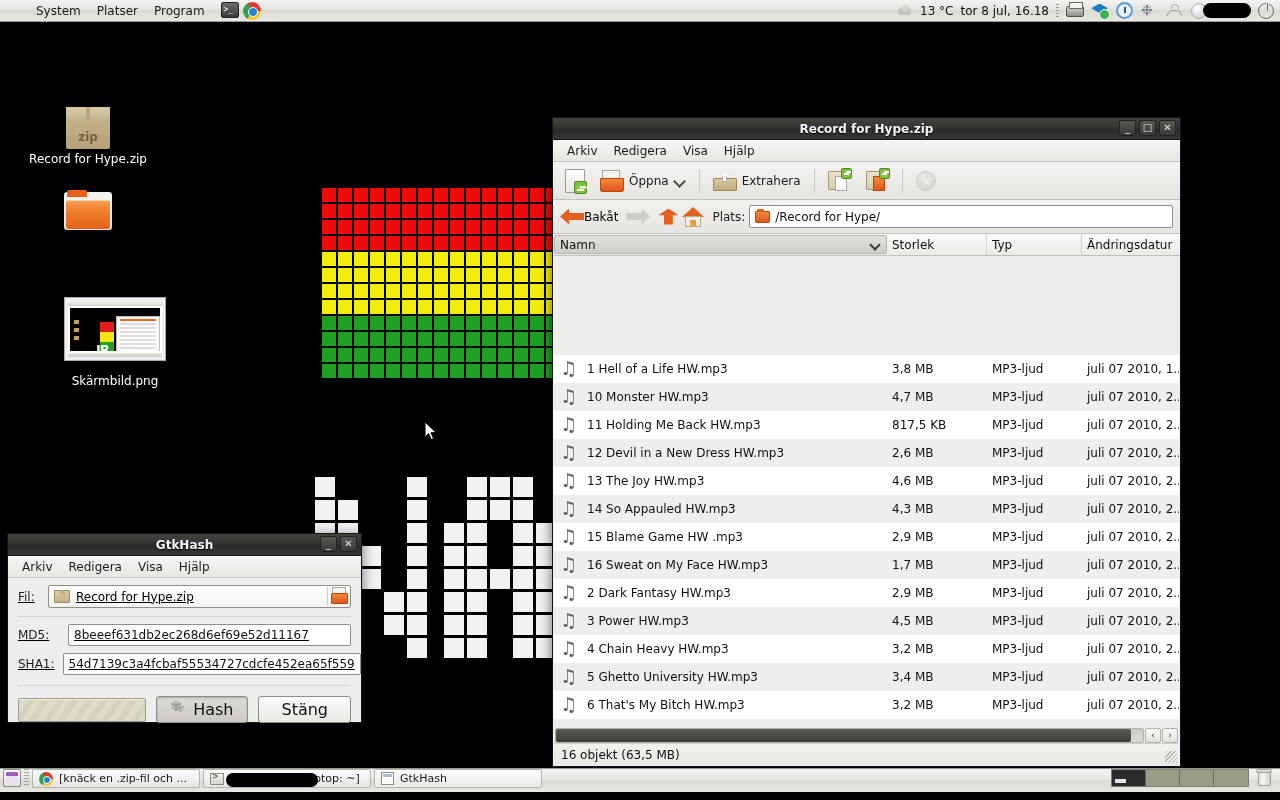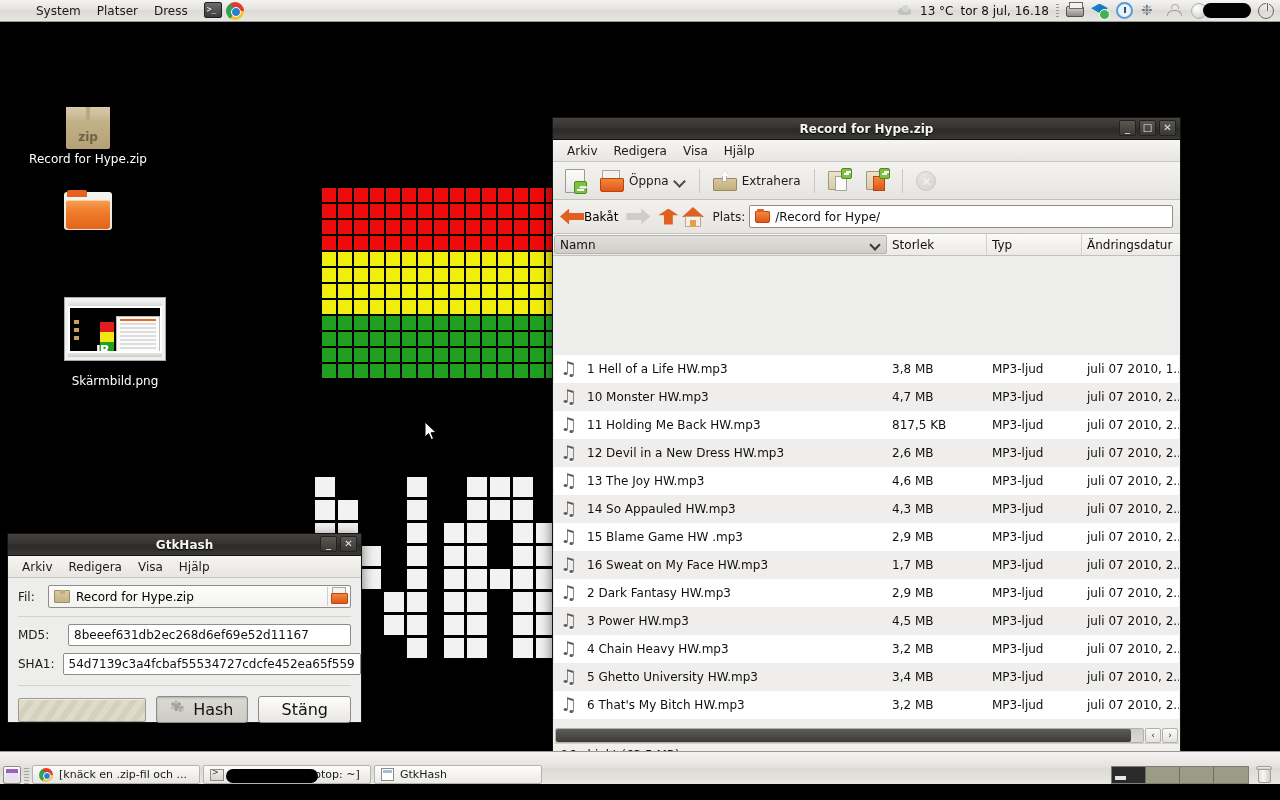--- a/index.html
+++ b/index.html
@@ -243,21 +243,21 @@
     position:absolute; left:1px; right:1px; bottom:1px; height:22px;
     display:flex; align-items:center; padding-left:7px; font-size:12px; color:#111;
     background:linear-gradient(to bottom,#f2f1ee,#e9e7e3); border-top:1px solid #d3d1cc;
   }
   .resize-grip{position:absolute;right:2px;bottom:2px;width:12px;height:12px;
     background:repeating-linear-gradient(-45deg,#b6b4af 0 1px,transparent 1px 3px);}
 
   
   #gtkhash { left:7px; top:511px; width:355px; height:190px; }
   #gtkhash .body{ padding:0; }
-  .gh-row{ display:flex; align-items:center; gap:8px; padding:7px 10px 0 10px;}
+  .gh-row{ display:flex; align-items:center; gap:8px; padding:7px 10px 0 10px;text-decoration:underline;}
   .gh-label{ font-size:12px; color:#1c1c1c; width:42px; }
   .gh-fileentry{
     flex:1; height:23px; background:linear-gradient(to bottom,#fdfdfc,#f4f3f1);
     border:1px solid #8f8d88; border-radius:2px;
     display:flex; align-items:center; gap:6px; padding:0 2px 0 5px; font-size:12px;
   }
   .gh-fileentry .zipsm{width:16px;height:13px;border-radius:1px;
     background:linear-gradient(to bottom,#d9cba7,#c5b183);border:1px solid #9d8d63;position:relative;}
   .gh-fileentry .zipsm:before{content:"";position:absolute;left:5px;top:-1px;width:5px;height:4px;background:#bfae84;}
   .gh-openbtn{margin-left:auto;width:21px;height:19px;position:relative;border-left:1px solid #d0cec9;padding-left:3px;}
@@ -281,23 +281,23 @@
     background:linear-gradient(to bottom,#fdfdfc,#e9e7e3);
     font-size:16px; color:#111; display:flex; align-items:center; gap:6px;
   }
   .gh-btn.pressed{ background:linear-gradient(to bottom,#dcdad5,#cecbc5); box-shadow:inset 0 1px 2px rgba(0,0,0,.2);}
   .gear-ic{width:16px;height:15px;position:relative;opacity:.55;}
   .gear-ic:before{content:"✾";position:absolute;left:-1px;top:-4px;font-size:14px;color:#6a6a66;}
   .gear-ic:after{content:"✾";position:absolute;left:5px;top:1px;font-size:10px;color:#7d7d79;}
 
   
   #taskbar{
-    position:absolute; left:0; bottom:16px; width:1280px; height:33px;
+    position:absolute; left:0; bottom:8px; width:1280px; height:24px;
     background: linear-gradient(to bottom,#f4f3f1 0%,#e4e2de 48%,#dcdad4 50%,#e9e7e3 100%);
-    border-top:1px solid #9a9a94; display:flex; align-items:flex-end; gap:3px; padding:0 3px;
+    border-top:1px solid #9a9a94; display:flex; align-items:flex-start; gap:3px; padding:0 3px;
   }
   .tb-showdesk{width:18px;height:18px;border:1px solid #8d8b86;border-radius:2px;
     background:linear-gradient(to bottom,#fff,#e3e1dd);position:relative;}
   .tb-showdesk:after{content:"";position:absolute;left:2px;top:2px;right:2px;bottom:2px;
     background:linear-gradient(to bottom,#a05fc0 0 4px,#e9e0f0 4px 100%);}
   .tb-grip{width:5px;height:16px;
     background:repeating-linear-gradient(to bottom,#a6a49f 0 1px,transparent 1px 3px);}
   .task-btn{
     height:19px; width:168px; display:flex; align-items:center; gap:6px; padding:0 6px;
     border:1px solid #b5b3ae; border-radius:2px;
@@ -327,21 +327,21 @@
   .trash-ic .lid{position:absolute;left:1px;top:0px;width:16px;height:4px;border-radius:2px;
     background:linear-gradient(to bottom,#f2f1ee,#c9c7c2);border:1px solid #a09e99;}
 </style>
 </head>
 <body>
 
 <div id="top-panel">
   <div class="panel-menu">
     <div>System</div>
     <div>Platser</div>
-    <div>Dress</div>
+    <div>Program</div>
   </div>
   <div class="panel-launchers">
     <div class="launcher">
         <div class="term-ico"></div>
       </div>
     <div class="launcher">
         <div class="chrome-ico"></div>
       </div>
   </div>
   <div class="panel-right">

